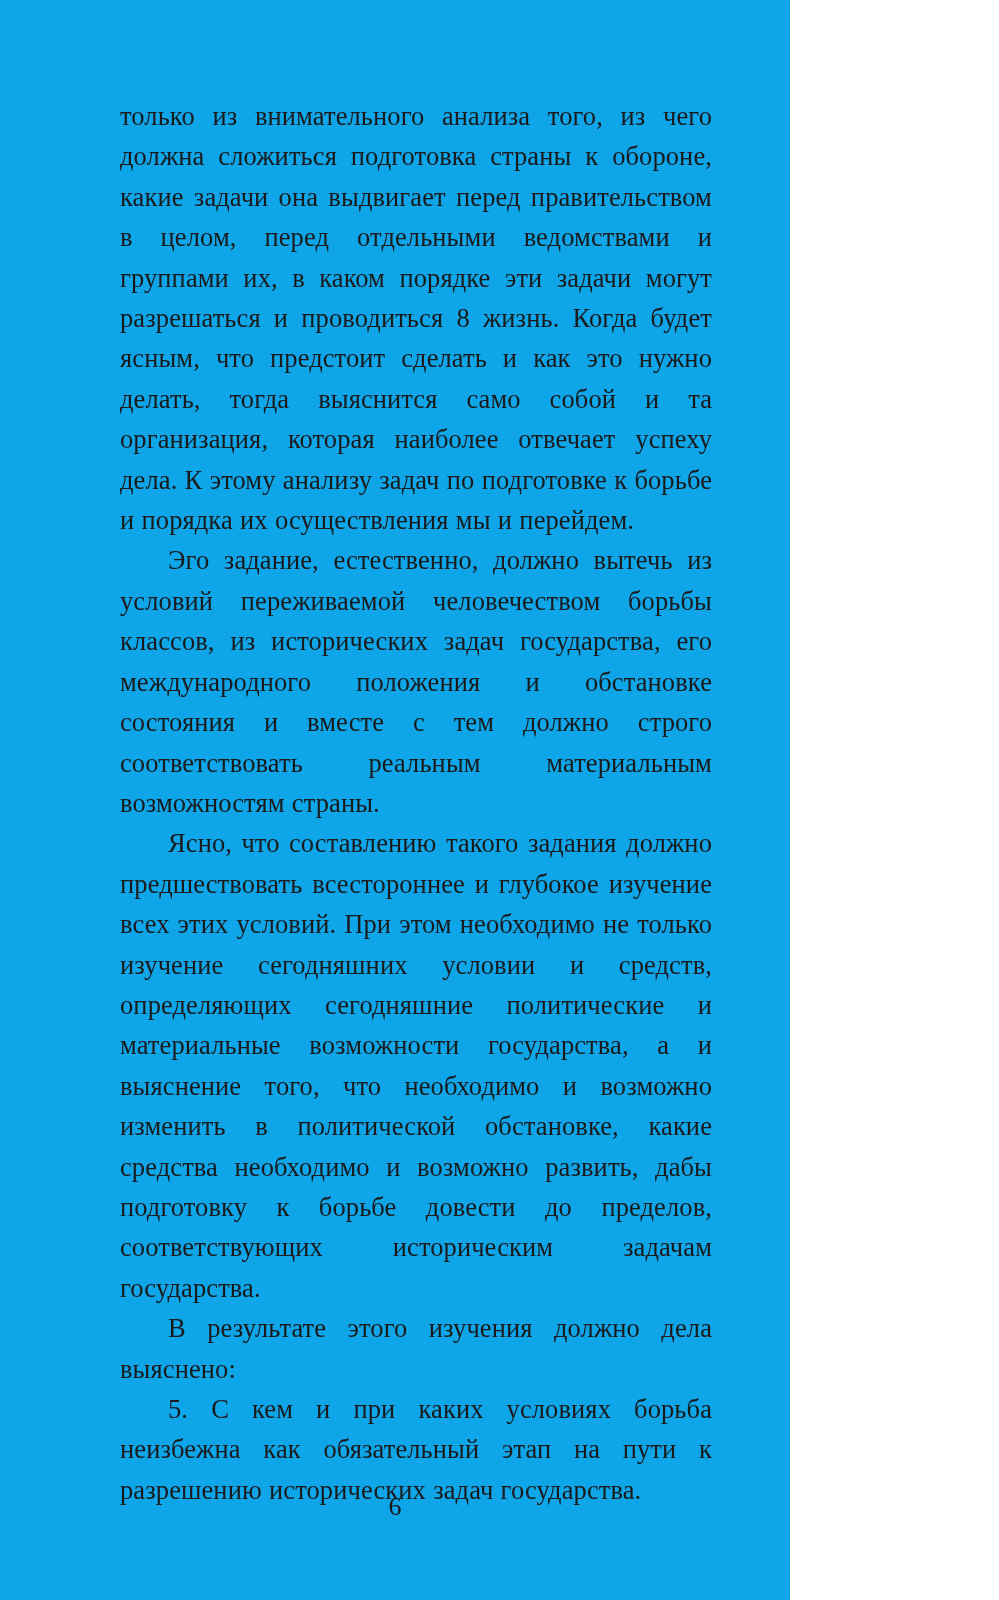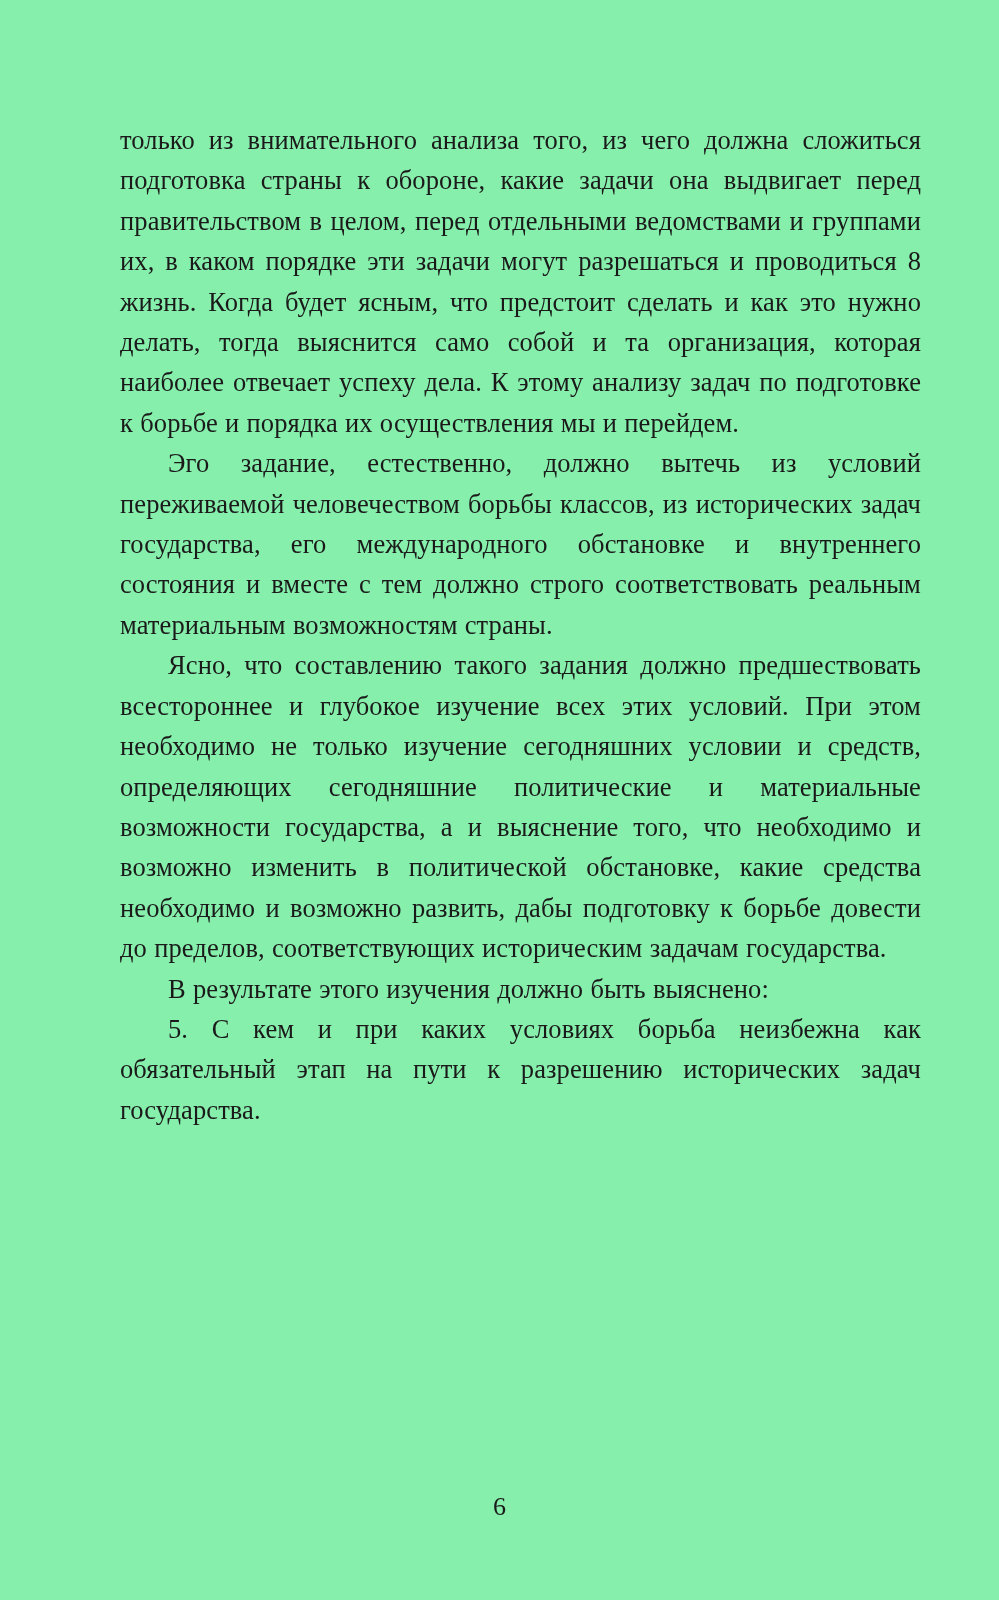--- a/index.html
+++ b/index.html
@@ -9,25 +9,25 @@
   }
   body {
     width: 999px;
     height: 1600px;
     font-family: "Liberation Serif", serif;
     color: #1a1a1a;
     overflow: hidden;
   }
   .page {
     position: relative;
-    width: 999px;
+    width: 790px;
     height: 1600px;
     box-sizing: border-box;
-    padding: 120px 78px 40px 120px;
-    background: #86efac;
+    padding: 96px 78px 40px 120px;
+    background: #0ea5e9;
   }
   .body-text {
     font-size: 26.5px;
     line-height: 1.525;
     text-align: justify;
     text-justify: inter-word;
     letter-spacing: 0.1px;
     word-spacing: 0.5px;
   }
   .body-text p {
@@ -47,19 +47,19 @@
     font-family: "Liberation Serif", serif;
     color: #1a1a1a;
   }
 </style>
 </head>
 <body>
 
 <div class="page">
   <div class="body-text">
     <p>только из внимательного анализа того, из чего должна сложиться подготовка страны к обороне, какие задачи она выдвигает перед правительством в целом, перед отдельными ведомствами и группами их, в каком порядке эти задачи могут разрешаться и проводиться 8 жизнь. Когда будет ясным, что предстоит сделать и как это нужно делать, тогда выяснится само собой и та организация, которая наиболее отвечает успеху дела. К этому анализу задач по подготовке к борьбе и порядка их осуществления мы и перейдем.</p>
-    <p class="indented">Эго задание, естественно, должно вытечь из условий переживаемой человечеством борьбы классов, из исторических задач государства, его международного обстановке и внутреннего состояния и вместе с тем должно строго соответствовать реальным материальным возможностям страны.</p>
+    <p class="indented">Эго задание, естественно, должно вытечь из условий переживаемой человечеством борьбы классов, из исторических задач государства, его международного положения и обстановке состояния и вместе с тем должно строго соответствовать реальным материальным возможностям страны.</p>
     <p class="indented">Ясно, что составлению такого задания должно предшествовать всестороннее и глубокое изучение всех этих условий. При этом необходимо не только изучение сегодняшних условии и средств, определяющих сегодняшние политические и материальные возможности государства, а и выяснение того, что необходимо и возможно изменить в политической обстановке, какие средства необходимо и возможно развить, дабы подготовку к борьбе довести до пределов, соответствующих историческим задачам государства.</p>
-    <p class="indented">В результате этого изучения должно быть выяснено:</p>
+    <p class="indented">В результате этого изучения должно дела выяснено:</p>
     <p class="indented">5. С кем и при каких условиях борьба неизбежна как обязательный этап на пути к разрешению исторических задач государства.</p>
   </div>
   <div class="page-number">6</div>
 </div>
 
 </body></html>

